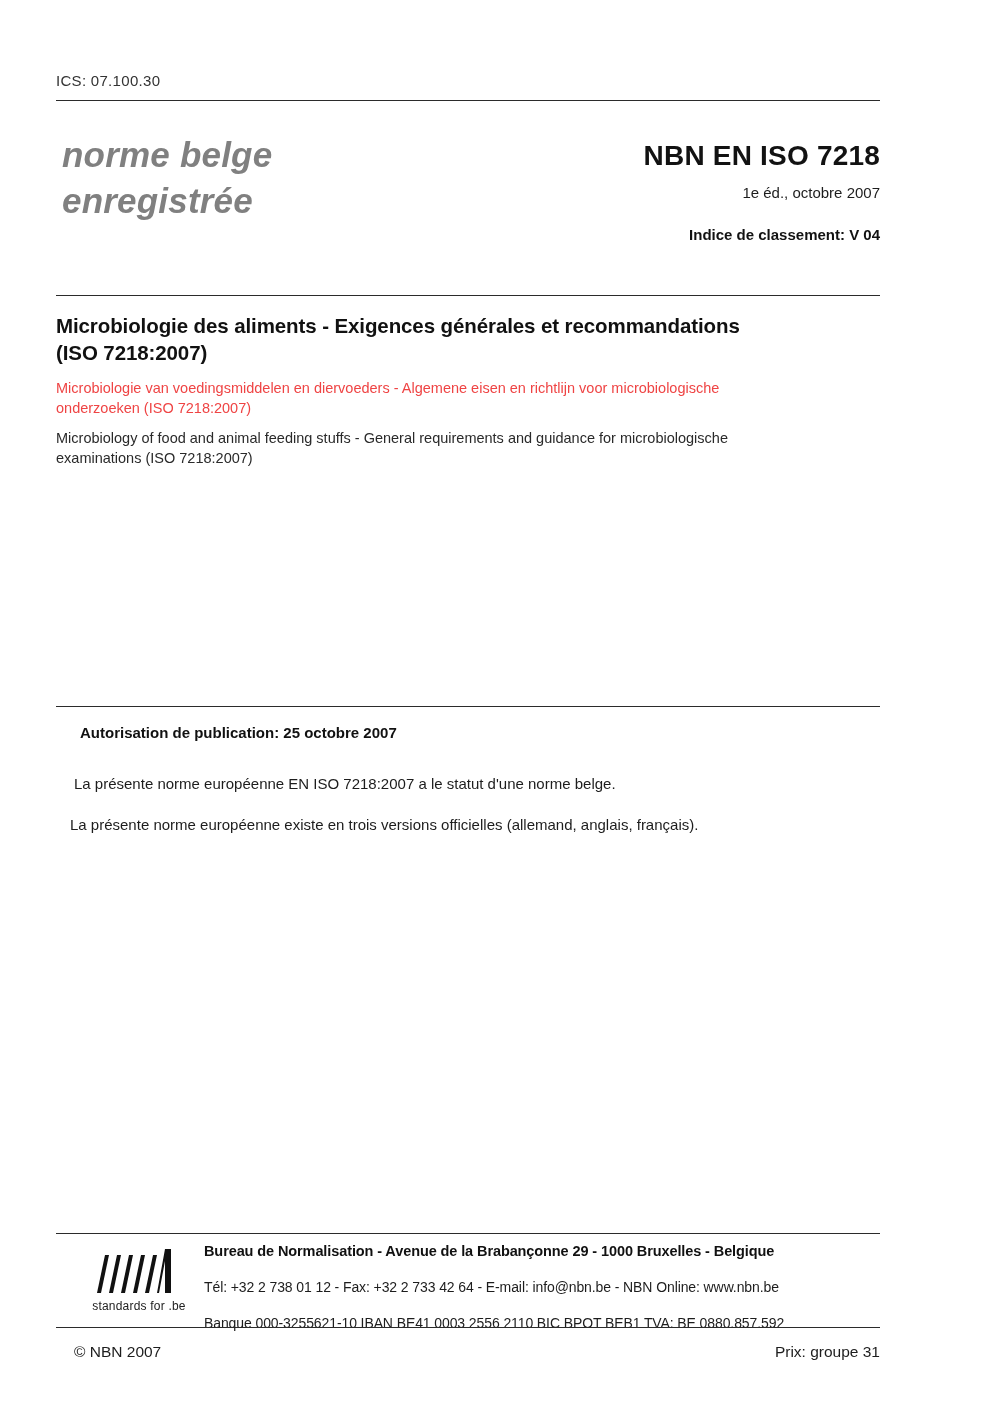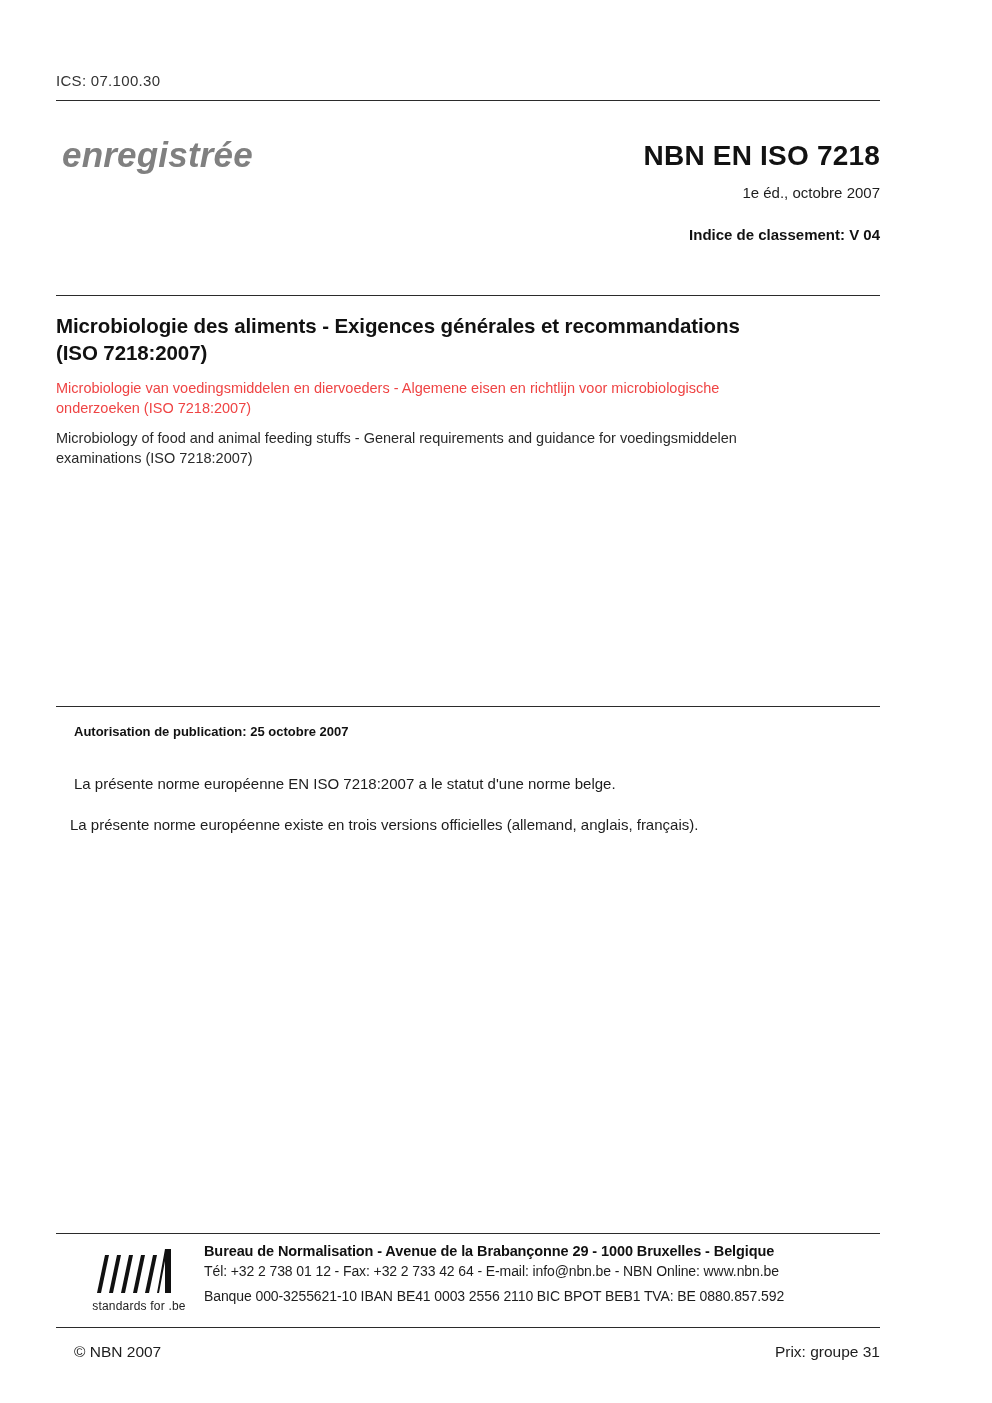--- a/index.html
+++ b/index.html
@@ -122,22 +122,22 @@
     margin-top: 11px;
     font-size: 14.5px;
     line-height: 1.35;
     color: #2a2a2a;
   }
 
   
   .pub-auth {
     position: absolute;
     top: 724px;
-    left: 18px;
-    font-size: 13px;
+    left: 24px;
+    font-size: 15px;
     font-weight: bold;
     color: #111;
   }
   .pub-p1 {
     position: absolute;
     top: 775px;
     left: 18px;
     font-size: 15px;
     color: #1d1d1d;
   }
@@ -181,27 +181,27 @@
     top: 0;
     width: 676px;
   }
   .foot-l1 {
     font-size: 14.5px;
     font-weight: bold;
     color: #111;
     letter-spacing: -0.1px;
   }
   .foot-l2 {
-    margin-top: 4px;
+    margin-top: 20px;
     font-size: 14px;
     color: #1d1d1d;
     letter-spacing: -0.1px;
   }
   .foot-l3 {
-    margin-top: 9px;
+    margin-top: 20px;
     font-size: 14px;
     color: #1d1d1d;
     letter-spacing: -0.1px;
   }
   .copyright {
     position: absolute;
     left: 18px;
     top: 1343px;
     font-size: 15.5px;
     color: #1d1d1d;
@@ -219,40 +219,41 @@
 <body>
 
 <div class="page">
   <div class="content">
 
     <div class="ics">ICS: 07.100.30</div>
     <div class="rule rule-top"></div>
 
     <div class="masthead">
       <div class="norme">
+        <div>norme belge</div>
         <div>enregistrée</div>
       </div>
       <div class="std-no">NBN EN ISO 7218</div>
       <div class="edition">1e éd., octobre 2007</div>
       <div class="indice">Indice de classement: V 04</div>
     </div>
 
     <div class="rule rule-mid"></div>
 
     <div class="titles">
       <div class="title-fr">
         <div>Microbiologie des aliments - Exigences générales et recommandations</div>
         <div>(ISO 7218:2007)</div>
       </div>
       <div class="title-nl">
         <div>Microbiologie van voedingsmiddelen en diervoeders - Algemene eisen en richtlijn voor microbiologische</div>
         <div>onderzoeken (ISO 7218:2007)</div>
       </div>
       <div class="title-en">
-        <div>Microbiology of food and animal feeding stuffs - General requirements and guidance for voedingsmiddelen</div>
+        <div>Microbiology of food and animal feeding stuffs - General requirements and guidance for microbiologische</div>
         <div>examinations (ISO 7218:2007)</div>
       </div>
     </div>
 
     <div class="rule rule-pub"></div>
 
     <div class="pub-auth">Autorisation de publication: 25 octobre 2007</div>
     <div class="pub-p1">La présente norme européenne EN ISO 7218:2007 a le statut d'une norme belge.</div>
     <div class="pub-p2">La présente norme européenne existe en trois versions officielles (allemand, anglais, français).</div>
 

